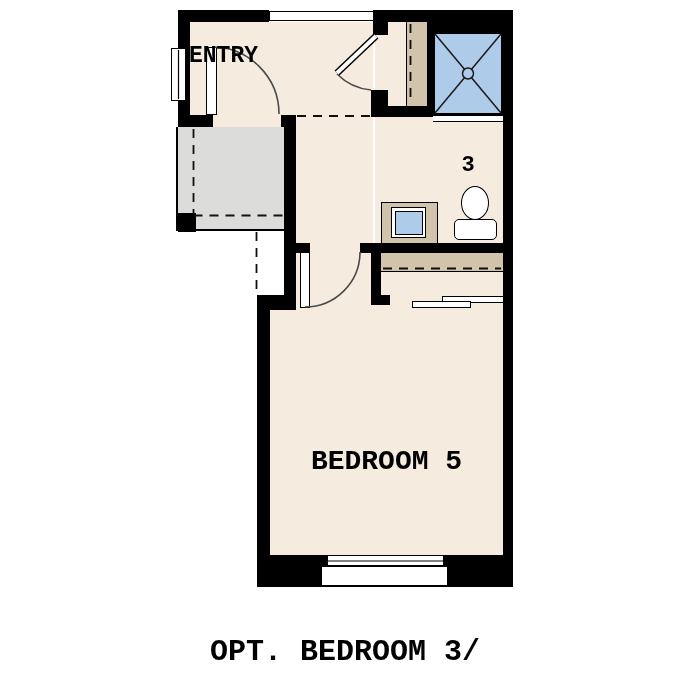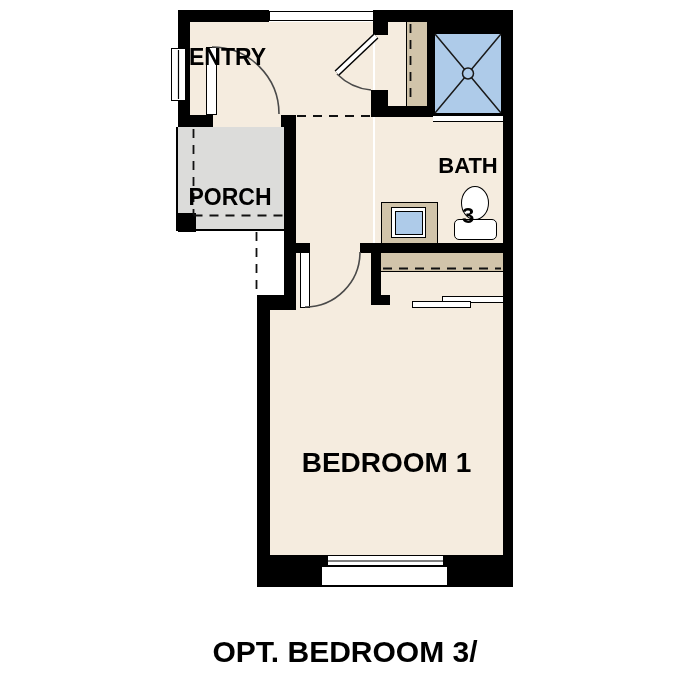--- a/index.html
+++ b/index.html
@@ -1,17 +1,17 @@
 <!DOCTYPE html>
 <html><head>
 <meta charset="utf-8">
 <style>
   html,body{margin:0;padding:0;background:#ffffff;}
   #stage{position:relative;width:610px;height:687px;background:#ffffff;overflow:hidden;
-         font-family:Liberation Sans, sans-serif;}
+         font-family:Liberation Mono, monospace;}
   .abs{position:absolute;box-sizing:border-box;}
   .floor{background:#f5ecdf;}
   .wall{background:#000000;}
   .tan{background:#d1c4aa;}
   .white{background:#ffffff;}
   .label{position:absolute;box-sizing:border-box;color:#000;font-weight:bold;z-index:40;
          text-align:center;white-space:pre-line;}
   #overlay{position:absolute;left:0;top:0;z-index:30;pointer-events:none;}
   .z1{z-index:1}.z2{z-index:2}.z3{z-index:3}
   .z10{z-index:10}.z20{z-index:20}
@@ -90,28 +90,24 @@
     <path d="M383 268.5 H501" stroke="#111" stroke-width="1.8" stroke-dasharray="9 7" fill="none"></path>
 
     <path d="M178.5 50 V99" stroke="#000" stroke-width="1.2" fill="none"></path>
 
     <path d="M327 561 H444" stroke="#000" stroke-width="1" fill="none"></path>
   </svg>
 
   <div class="label" style="left:189px;top:17px;font-size:23px;text-align:left;">
     <span>ENTRY</span>
   </div>
-  <div class="label" style="left:176px;top:157px;width:108px;font-size:23px;">
-    <span>PORCH</span>
-  </div>
   <div class="label" style="left:430px;top:128px;width:76px;font-size:22px;line-height:25px;">
-    <div>BATH</div>
     <div>3</div>
   </div>
   <div class="label" style="left:270px;top:415px;width:233px;font-size:28px;">
-    <span>BEDROOM 1</span>
+    <span>BEDROOM 5</span>
   </div>
   <div class="label" style="left:134px;top:601px;width:422px;font-size:30px;line-height:34px;">
     <div>OPT. BEDROOM 3/</div>
     
   </div>
 
 </div>
 
 </body></html>

